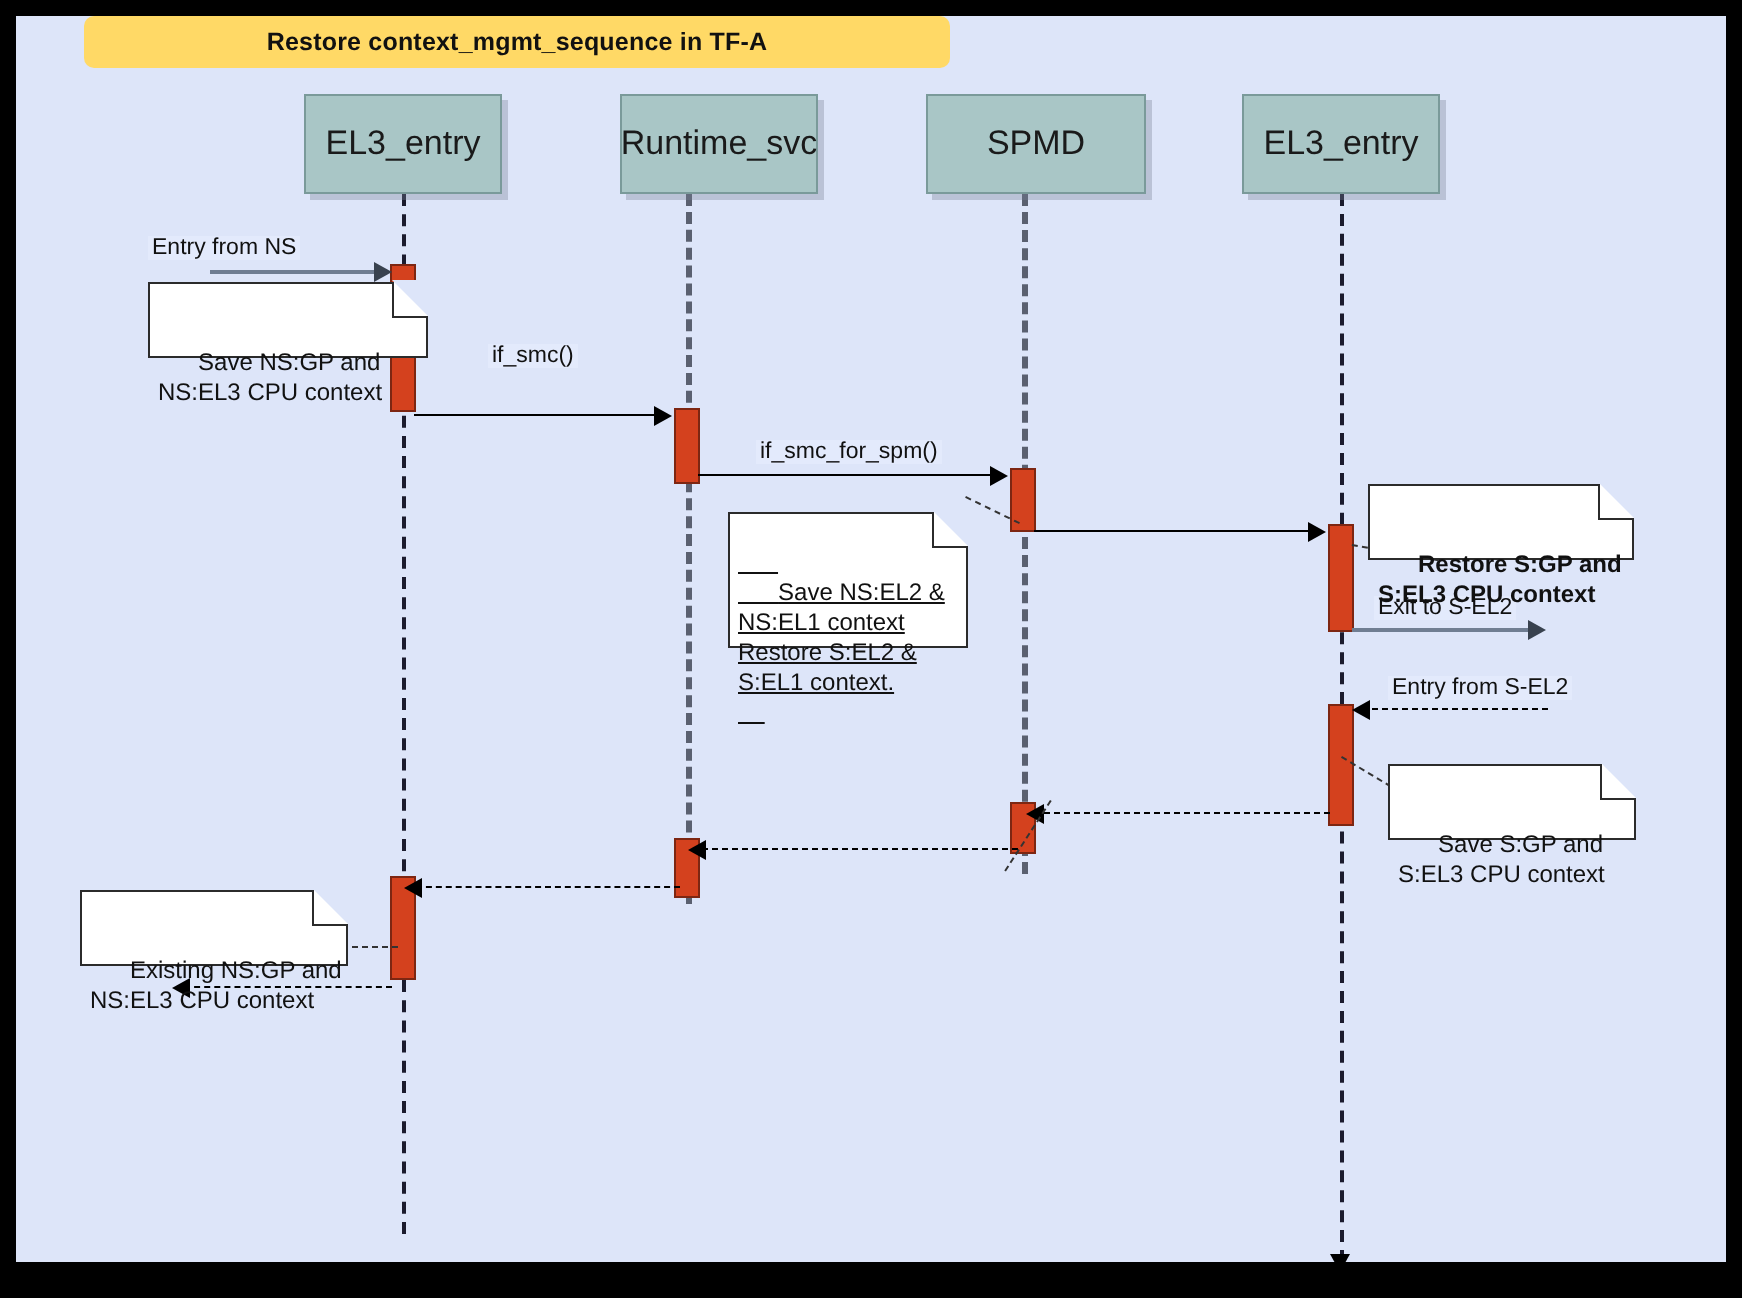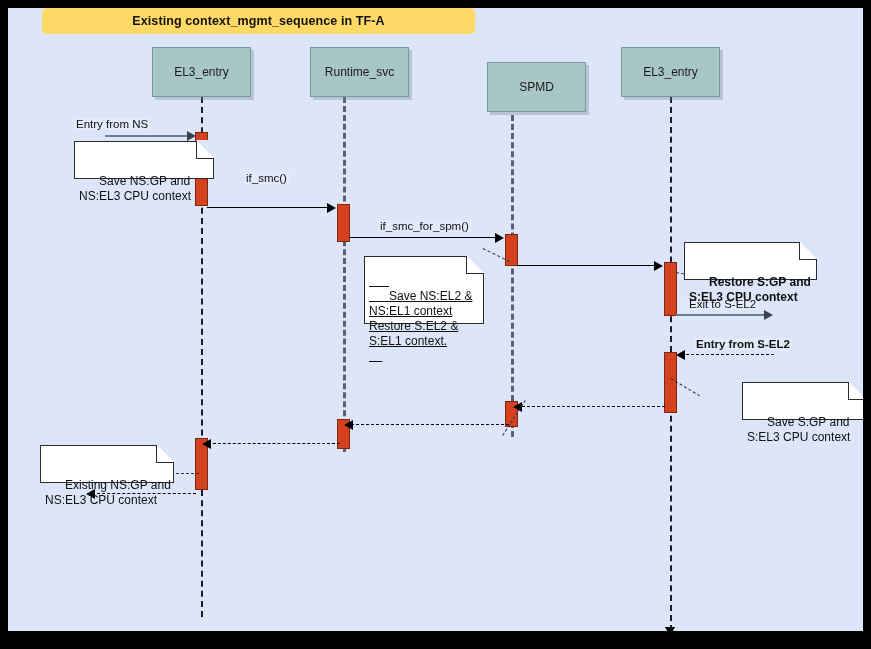--- a/index.html
+++ b/index.html
@@ -48,21 +48,21 @@
   
   .participant {
     position: absolute;
     height: 50px;
     background: #a9c6c6;
     border: 1px solid #7a9a9a;
     box-shadow: 3px 3px 0 rgba(120,130,150,0.35);
     display: flex;
     align-items: center;
     justify-content: center;
-    font-size: 12px;
+    font-size: 17px;
     color: #1a1a1a;
     box-sizing: border-box;
   }
   
   .lifeline {
     position: absolute;
     width: 0;
     border-left: 2px dashed #1b1b2e;
   }
   .lifeline.thick {
@@ -160,35 +160,35 @@
     border-top: 1.2px dashed #333333;
     transform-origin: 0 0;
   }
 </style>
 </head>
 <body>
 
 <div id="diagram-root">
   <div id="canvas">
 
-    <div id="title-banner">Existing context_mgmt_sequence in TF-A</div>
+    <div id="title-banner">Restore context_mgmt_sequence in TF-A</div>
 
     <div class="lifeline" style="left:193px; top:89px; height:520px;"></div>
     <div class="lifeline thick" style="left:335px; top:89px; height:355px;"></div>
     <div class="lifeline thick" style="left:503px; top:89px; height:340px;"></div>
     <div class="lifeline" style="left:662px; top:89px; height:534px;"></div>
     <div class="arrow-head down" style="left:657px; top:619px;"></div>
 
     <div class="participant" style="left:144px; top:39px; width:99px;">
       <span>EL3_entry</span>
     </div>
     <div class="participant" style="left:302px; top:39px; width:99px;">
       <span>Runtime_svc</span>
     </div>
-    <div class="participant" style="left:455px; top:54px; width:99px;margin-left:24px;">
+    <div class="participant" style="left:455px; top:39px; width:110px;">
       <span>SPMD</span>
     </div>
     <div class="participant" style="left:613px; top:39px; width:99px;">
       <span>EL3_entry</span>
     </div>
 
     <div class="activation" style="left:187px; top:124px; height:74px;"></div>
     <div class="activation" style="left:329px; top:196px; height:38px;"></div>
     <div class="activation" style="left:497px; top:226px; height:32px;"></div>
     <div class="activation" style="left:656px; top:254px; height:54px;"></div>
@@ -211,21 +211,21 @@
 
     <div class="msg-line solid" style="left:509px; top:257px; width:139px;"></div>
     <div class="arrow-head right" style="left:646px; top:253px;"></div>
 
     <div class="msg-line gray" style="left:668px; top:306px; width:90px;"></div>
     <div class="arrow-head right gray" style="left:756px; top:302px;"></div>
     <div class="msg-label" style="left:679px; top:290px;">Exit to S-EL2</div>
 
     <div class="msg-line dashed" style="left:678px; top:346px; width:88px;"></div>
     <div class="arrow-head left" style="left:668px; top:342px;"></div>
-    <div class="msg-label" style="left:686px; top:330px;font-weight:bold;">Entry from S-EL2</div>
+    <div class="msg-label" style="left:686px; top:330px;">Entry from S-EL2</div>
 
     <div class="msg-line dashed" style="left:509px; top:398px; width:148px;"></div>
     <div class="arrow-head left" style="left:505px; top:394px;"></div>
 
     <div class="msg-line dashed" style="left:343px; top:416px; width:158px;"></div>
     <div class="arrow-head left" style="left:336px; top:412px;"></div>
 
     <div class="msg-line dashed" style="left:200px; top:435px; width:132px;"></div>
     <div class="arrow-head left" style="left:194px; top:431px;"></div>
 
@@ -253,21 +253,21 @@
 S:EL1 context.</span>
     </div>
 
     <div class="note" style="left:676px; top:234px; width:133px; height:38px;font-weight:bold;">
       <span class="fold"></span>
       <span>Restore S:GP and
 S:EL3 CPU context</span>
     </div>
 
 
-    <div class="note" style="left:686px; top:374px; width:124px; height:38px;margin-left:48px;">
+    <div class="note" style="left:686px; top:374px; width:124px; height:38px;">
       <span class="fold"></span>
       <span>Save S:GP and
 S:EL3 CPU context</span>
     </div>
 
     <div class="note" style="left:32px; top:437px; width:134px; height:38px;">
       <span class="fold"></span>
       <span>Existing NS:GP and
 NS:EL3 CPU context</span>
     </div>

